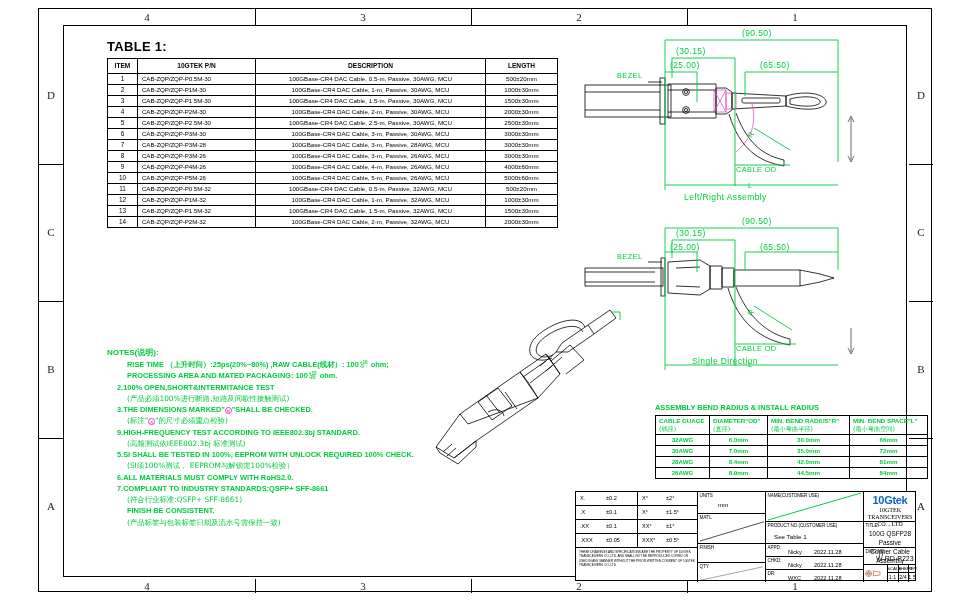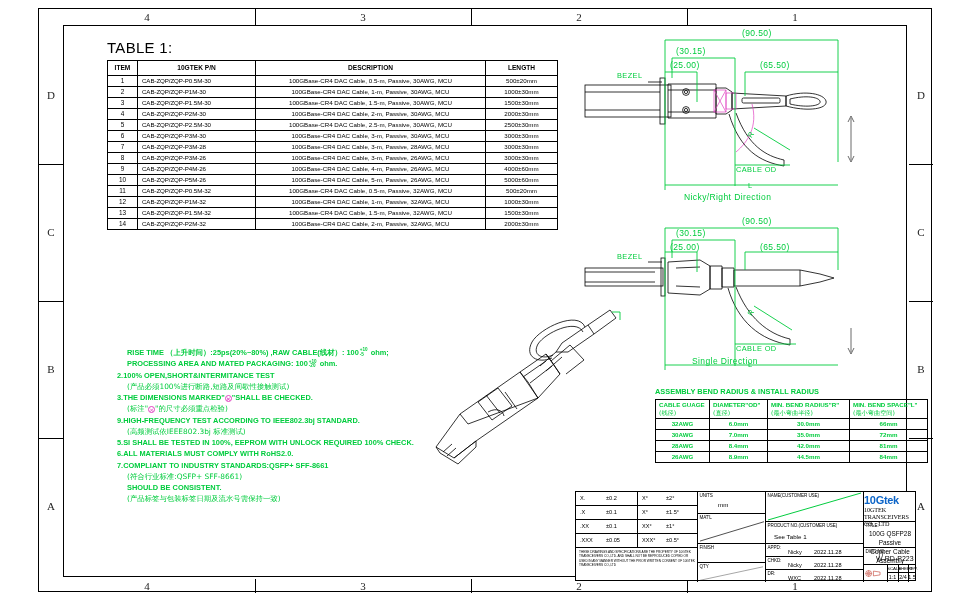--- a/index.html
+++ b/index.html
@@ -40,22 +40,22 @@
   }
   .frame-div {
     position: absolute;
     background: #000;
   }
 
   
   #table1-wrap { position: absolute; left: 68px; top: 30px; }
   #table1-title {
     font-family: "Liberation Sans", sans-serif;
-    font-weight: normal;
-    font-size: 15px;
+    font-weight: bold;
+    font-size: 13px;
     margin-bottom: 4px;
     letter-spacing: .3px;
   }
   table.dwg {
     border-collapse: collapse;
     font-size: 6.2px;
     font-family: "Liberation Sans", sans-serif;
   }
   table.dwg th, table.dwg td {
     border: 1px solid #000;
@@ -92,21 +92,21 @@
   #notes .l2 { padding-left: 20px; }
   #notes .cn { font-family: "DejaVu Sans", sans-serif; font-weight: normal; }
   .frac { display: inline-block; font-size: 4.6px; line-height: 1; vertical-align: middle;
           text-align: left; margin: 0 1px; }
   .frac i { display:block; font-style: normal; }
   .mk { display:inline-block; width:7px; height:7px; border:1px solid #e040c0; border-radius:50%;
         color:#e040c0; font-size:5px; line-height:6px; text-align:center; vertical-align:middle; }
 
   
   #bend-wrap {
-    position: absolute; left: 616px; top: 378px;
+    position: absolute; left: 616px; top: 394px;
     color: #00cc3d;
   }
   #bend-title {
     font-size: 7.4px; font-weight: bold; line-height: 1.35;
     font-family: "Liberation Sans", sans-serif;
   }
   #bend-title .cn { font-family: "DejaVu Sans", sans-serif; font-weight: normal; font-size:7px;}
   table.bend {
     border-collapse: collapse;
     margin-top: 2px;
@@ -317,41 +317,43 @@
             <td class="item">14</td>
             <td class="pn">CAB-ZQP/ZQP-P2M-32</td>
             <td class="desc">100GBase-CR4 DAC Cable, 2-m, Passive, 32AWG, MCU</td>
             <td class="len">2000±30mm</td>
           </tr>
         </tbody>
     </table>
   </div>
 
   <div id="notes">
+    <div class="nhead">NOTES(说明):</div>
     <div class="l2">
       <span>RISE TIME （上升时间）:25ps(20%~80%) ,RAW CABLE(线材）: 100</span><span class="frac"><i>+10</i><i>-5</i></span><span> ohm;</span>
     </div>
     <div class="l2">
       <span>PROCESSING AREA AND MATED PACKAGING: 100</span><span class="frac"><i>+10</i><i>-20</i></span><span> ohm.</span>
     </div>
     <div class="l1">2.100% OPEN,SHORT&amp;INTERMITANCE TEST</div>
     <div class="l2 cn">(产品必须100%进行断路,短路及间歇性接触测试)</div>
     <div class="l1">
       <span>3.THE DIMENSIONS MARKED"</span><span class="mk">✕</span><span>"SHALL BE CHECKED.</span>
     </div>
     <div class="l2 cn">
       <span>(标注"</span><span class="mk">✕</span><span>"的尺寸必须重点检验)</span>
     </div>
     <div class="l1">9.HIGH-FREQUENCY TEST ACCORDING TO IEEE802.3bj STANDARD.</div>
     <div class="l2 cn">(高频测试依IEEE802.3bj 标准测试)</div>
     <div class="l1">5.SI SHALL BE TESTED IN 100%, EEPROM WITH UNLOCK REQUIRED 100% CHECK.</div>
+    <div class="l2 cn">(SI须100%测试， EEPROM与解锁需100%检验）</div>
     <div class="l1">6.ALL MATERIALS MUST COMPLY WITH RoHS2.0.</div>
     <div class="l1">7.COMPLIANT TO INDUSTRY STANDARDS:QSFP+ SFF-8661</div>
     <div class="l2 cn">(符合行业标准:QSFP+ SFF-8661)</div>
-    <div class="l2">SHOULD BE CONSISTENT.</div>
+    <div class="l2">FINISH BE CONSISTENT.</div>
     <div class="l2 cn">(产品标签与包装标签日期及流水号需保持一致)</div>
   </div>
 
   <div id="bend-wrap">
     <div id="bend-title">
       <div>ASSEMBLY BEND RADIUS &amp; INSTALL RADIUS</div>
     </div>
     <table class="bend">
       <thead>
         <tr>
@@ -496,21 +498,21 @@
         <span class="tb-lbl">DR:</span>
         <span class="sig-name">WXC</span>
         <span class="sig-date">2022.11.28</span>
       </div>
       <svg class="diag" viewBox="0 0 98 30" preserveAspectRatio="none" style="height:30px;">
           <line x1="2" y1="28" x2="96" y2="1" stroke="#00cc3d" stroke-width="1"></line>
         </svg>
     </div>
 
     <div id="co">
-      <div class="seg" style="top:0;height:30px;padding-top:2px;">
+      <div class="seg" style="top:0;height:30px;text-align:center;padding-top:2px;">
         <div id="logo10g">10Gtek</div>
         <div id="logo-sub">10GTEK  TRANSCEIVERS  CO. , LTD</div>
       </div>
       <div class="seg" style="top:30px;height:26px;">
         <span class="tb-lbl">TITLE:</span>
         <div style="position:absolute;left:0;top:8px;width:52px;text-align:center;font-size:6.4px;line-height:1.4;">
           <div>100G  QSFP28 Passive</div>
           <div>Copper Cable Assembly</div>
         </div>
       </div>
@@ -687,21 +689,21 @@
 </svg>
 
 <div class="dim-text" style="left:742px;top:28px;">(90.50)</div>
 <div class="dim-text" style="left:676px;top:46px;">(30.15)</div>
 <div class="dim-text" style="left:670px;top:60px;">(25.00)</div>
 <div class="dim-text" style="left:760px;top:60px;">(65.50)</div>
 <div class="dim-text sm" style="left:617px;top:71px;">BEZEL</div>
 <div class="dim-text sm" style="left:748px;top:130px;transform:rotate(-58deg);">R</div>
 <div class="dim-text sm" style="left:736px;top:165px;">CABLE OD</div>
 <div class="dim-text sm" style="left:748px;top:181px;">L</div>
-<div class="dim-text" style="left:684px;top:192px;">Nicky/Right  Direction</div>
+<div class="dim-text" style="left:684px;top:192px;">Left/Right  Assembly</div>
 
 <div class="dim-text" style="left:742px;top:216px;">(90.50)</div>
 <div class="dim-text" style="left:676px;top:228px;">(30.15)</div>
 <div class="dim-text" style="left:670px;top:242px;">(25.00)</div>
 <div class="dim-text" style="left:760px;top:242px;">(65.50)</div>
 <div class="dim-text sm" style="left:617px;top:252px;">BEZEL</div>
 <div class="dim-text sm" style="left:748px;top:308px;transform:rotate(-58deg);">R</div>
 <div class="dim-text sm" style="left:736px;top:344px;">CABLE OD</div>
 <div class="dim-text sm" style="left:748px;top:360px;">L</div>
 <div class="dim-text" style="left:692px;top:356px;">Single  Direction</div>

